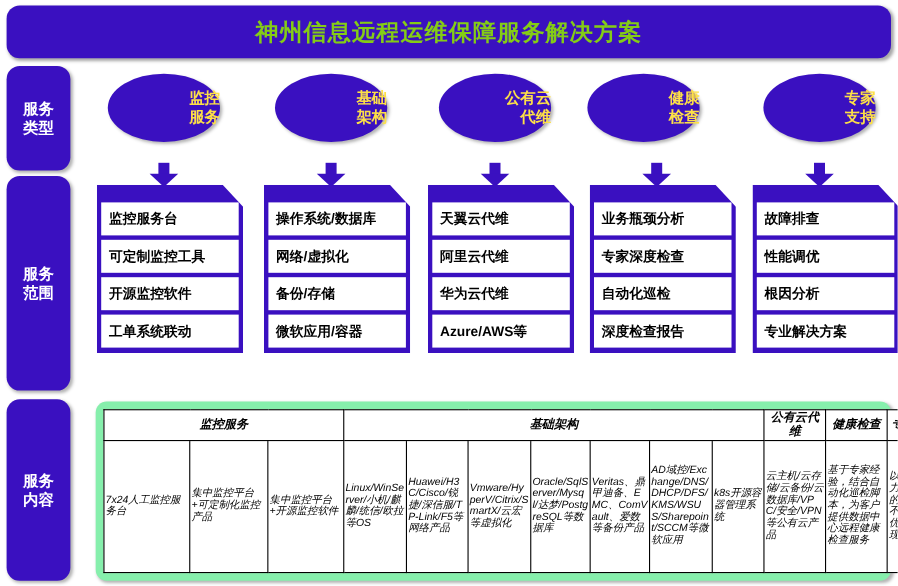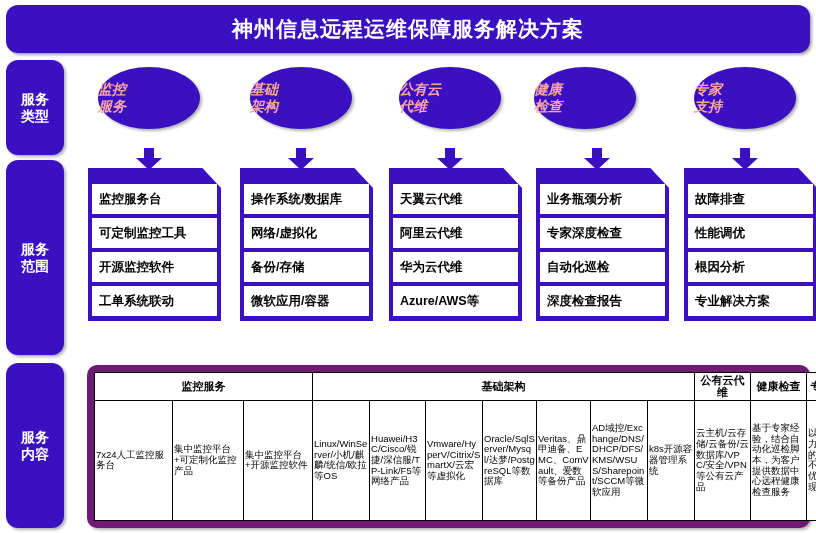--- a/index.html
+++ b/index.html
@@ -12,21 +12,21 @@
   }
   #stage { position: relative; width: 816px; height: 533px; }
 
   
   .title-bar {
     position: absolute; left: 6px; top: 5px;
     width: 804px; height: 48px;
     background: #3A10C0;
     border-radius: 12px;
     display: flex; align-items: center; justify-content: center;
-    color: #ffffff;
+    color: #84cc16;
     font-size: 21px; font-weight: bold;
     letter-spacing: 1px;
     box-shadow: 2px 2px 3px rgba(0,0,0,0.35);
   }
 
   
   .rail {
     position: absolute; left: 6px;
     width: 58px;
     background: #3A10C0;
@@ -38,27 +38,26 @@
     box-shadow: 2px 2px 3px rgba(0,0,0,0.3);
   }
   .rail span { display: block; }
 
   
   .ellipse {
     position: absolute;
     width: 102px; height: 62px;
     background: #3A10C0;
     border-radius: 50%;
-    color: #fca5a5;
+    color: #fde047;
     font-size: 14px; font-weight: bold;
     display: flex; flex-direction: column;
-    align-items: flex-start; justify-content: center;
+    align-items: flex-end; justify-content: center;
     line-height: 1.25; text-align: center;
     box-shadow: 2px 2px 3px rgba(0,0,0,0.3);
-    font-style: italic;
   }
 
   
   .arrow { position: absolute; width: 26px; height: 22px; }
   .arrow .shaft {
     position: absolute; left: 8px; top: 0;
     width: 10px; height: 11px; background: #3A10C0;
   }
   .arrow .head {
     position: absolute; left: 0; top: 10px;
@@ -85,24 +84,25 @@
     padding-left: 7px;
     font-size: 12.5px; font-weight: bold;
     color: #000000;
     white-space: nowrap;
   }
 
   
   .table-wrap {
     position: absolute; left: 87px; top: 365px;
     width: 723px; height: 163px;
-    background: #701a75;
+    background: #86efac;
     border-radius: 10px;
     padding: 7px;
     box-shadow: 2px 2px 3px rgba(0,0,0,0.3);
+    font-style: italic;
   }
   table {
     width: 100%; height: 100%;
     border-collapse: collapse;
     background: #ffffff;
     table-layout: fixed;
   }
   table th, table td {
     border: 1px solid #000000;
     font-size: 9.5px;

